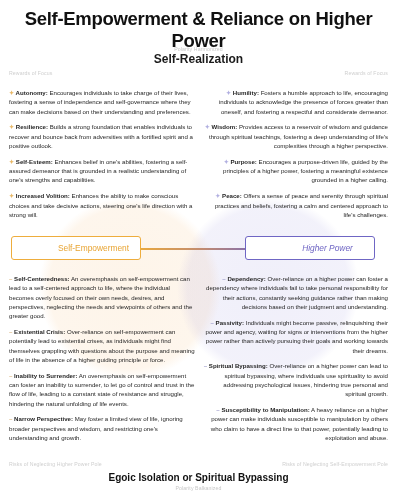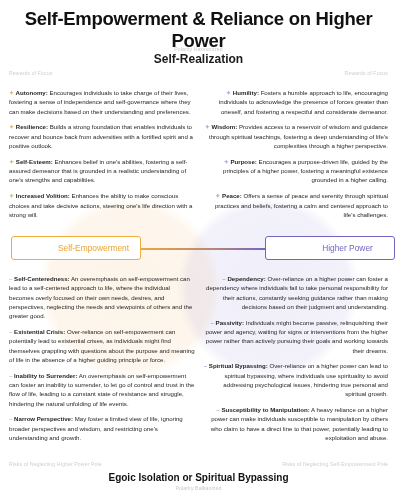--- a/index.html
+++ b/index.html
@@ -162,24 +162,25 @@
     font-weight: normal;
     padding-left: 35px;
   }
   .pole-left {
     left: 11px;
     width: 130px;
     border: 1.5px solid #eead3d;
     color: #e8a432;
   }
   .pole-right {
-    right: 2px;
+    right: 22px;
     width: 130px;
     border: 1.5px solid #6f66c4;
     color: #6f66c4;
+    font-style: italic;
   }
 
   
   .columns-bottom {
     position: absolute;
     top: 268px;
     left: 0;
     width: 397px;
     z-index: 2;
   }

